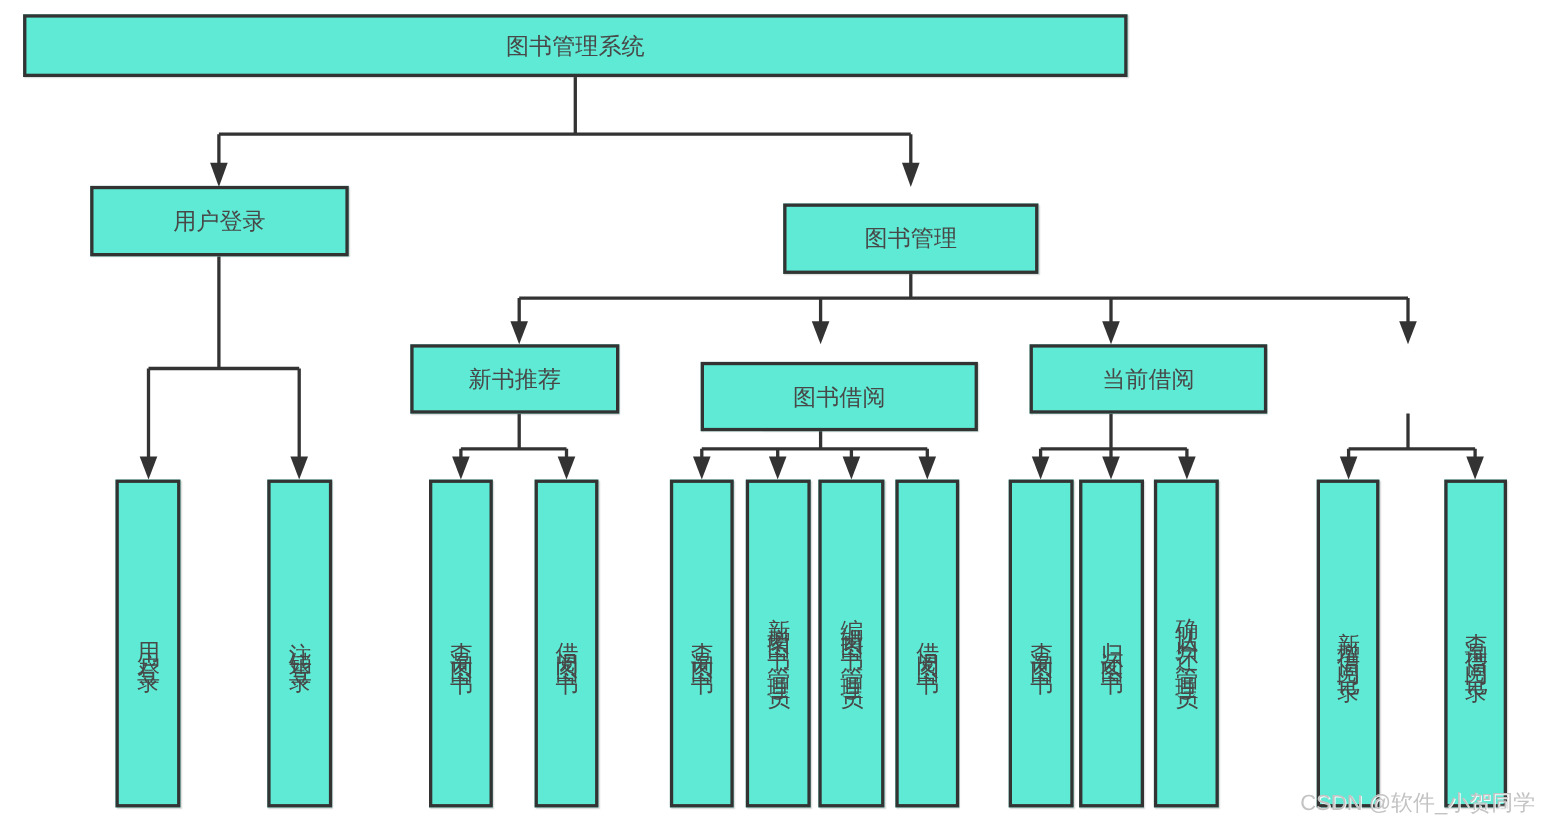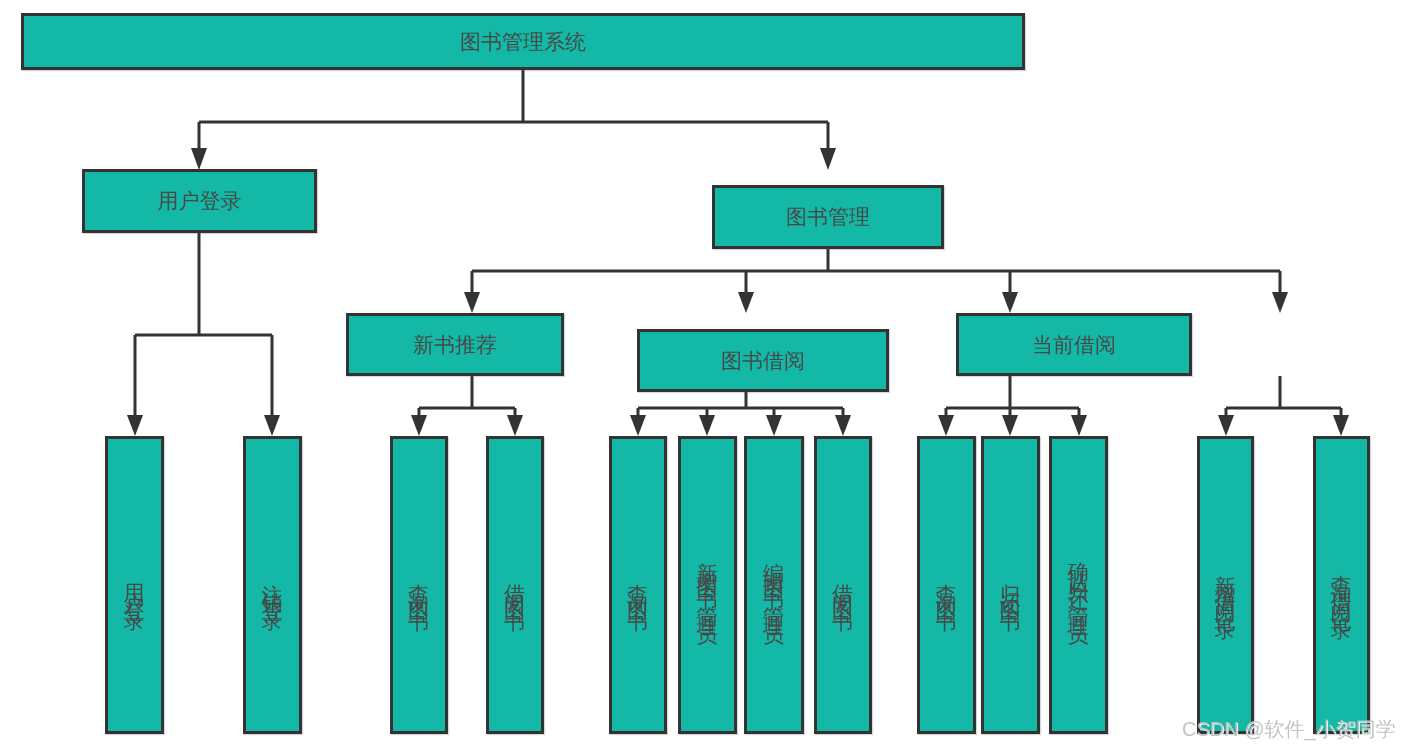--- a/index.html
+++ b/index.html
@@ -17,21 +17,21 @@
   .connectors{
     position:absolute;
     left:0;top:0;
     color:var(--line,#333333);
     z-index:0;
   }
   .box{
     position:absolute;
     box-sizing:border-box;
     border:3px solid var(--box-border,#333333);
-    background:#14b8a6;
+    background:#5eead4;
     display:flex;
     align-items:center;
     justify-content:center;
     z-index:1;
     box-shadow:1px 1px 1px rgba(100,100,100,0.25);
   }
   .lbl{
     color:var(--text,#484848);
     font-size:21px;
     white-space:nowrap;
@@ -102,27 +102,27 @@
     <span class="lbl">图书管理系统</span>
   </div>
 
   <div class="box hbox" style="left:82px;top:169px;width:235px;height:64px">
     <span class="lbl">用户登录</span>
   </div>
   <div class="box hbox" style="left:712px;top:185px;width:232px;height:64px">
     <span class="lbl">图书管理</span>
   </div>
 
-  <div class="box hbox" style="left:346px;top:313px;width:218px;height:63px">
+  <div class="box hbox" style="left:373px;top:313px;width:190px;height:63px">
     <span class="lbl">新书推荐</span>
   </div>
   <div class="box hbox" style="left:637px;top:329px;width:252px;height:63px">
     <span class="lbl">图书借阅</span>
   </div>
-  <div class="box hbox" style="left:956px;top:313px;width:236px;height:63px">
+  <div class="box hbox" style="left:936px;top:313px;width:216px;height:63px">
     <span class="lbl">当前借阅</span>
   </div>
 
   <div class="box vbox" style="left:105px;top:436px;width:59px;height:298px">
     <span class="lbl">用户登录</span>
   </div>
   <div class="box vbox" style="left:243px;top:436px;width:59px;height:298px">
     <span class="lbl">注销登录</span>
   </div>
 

